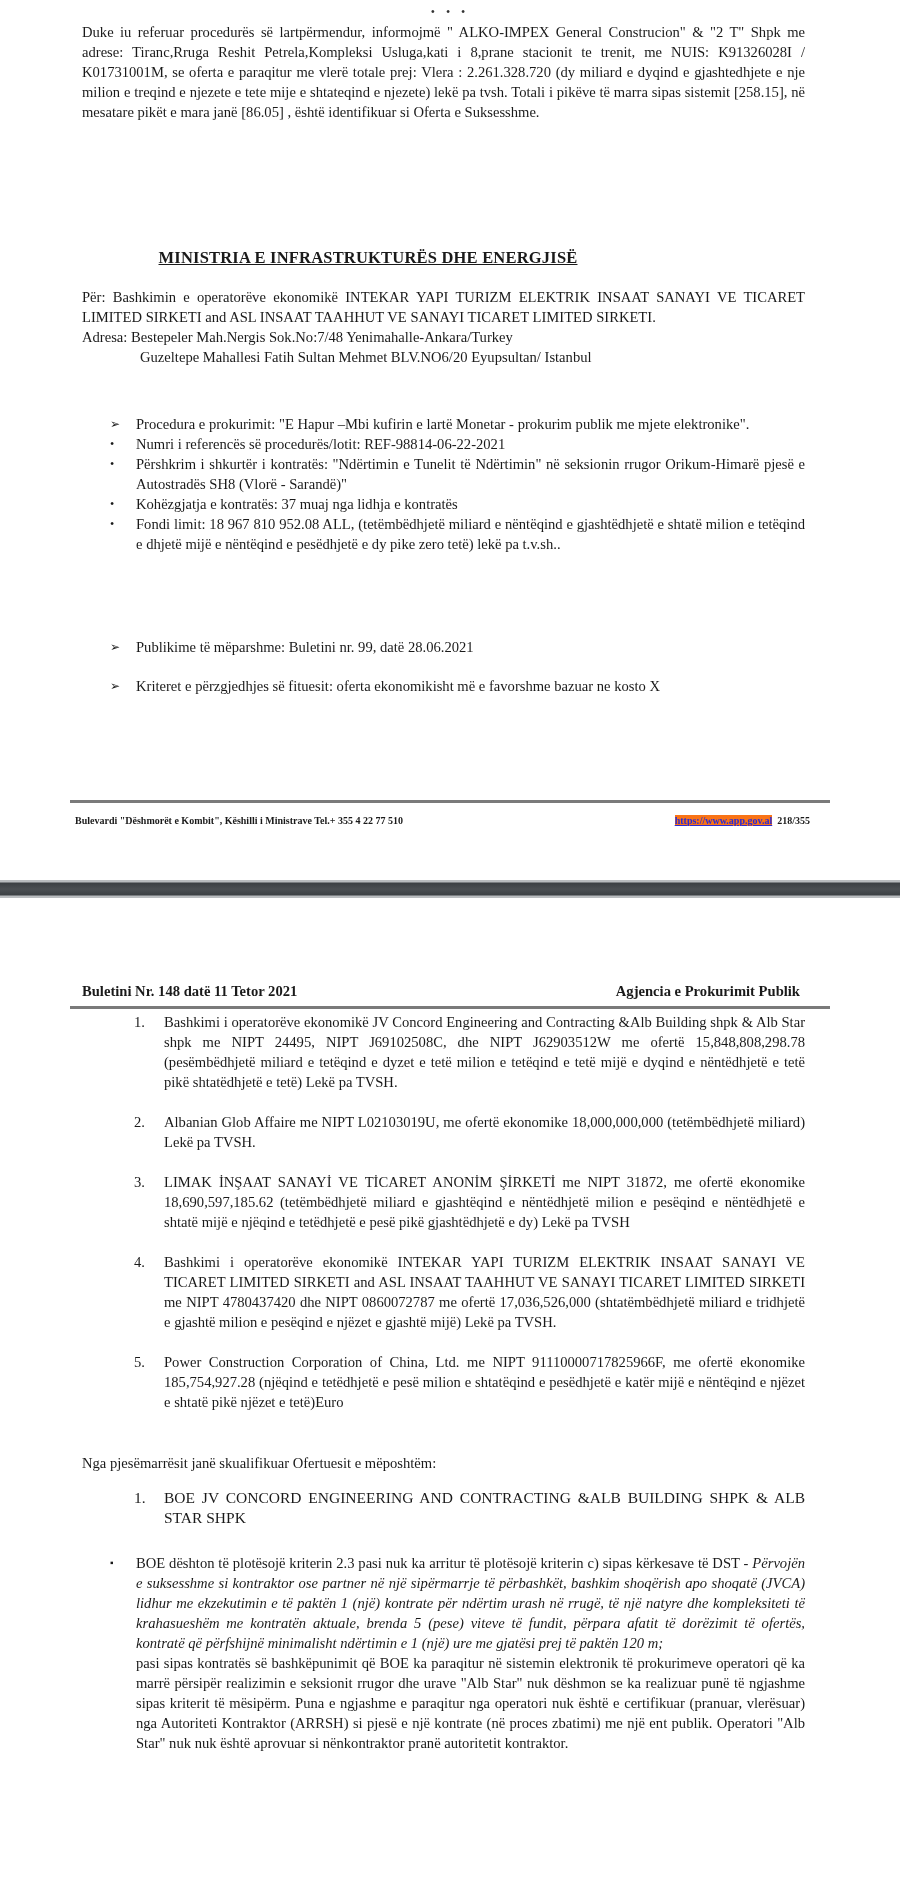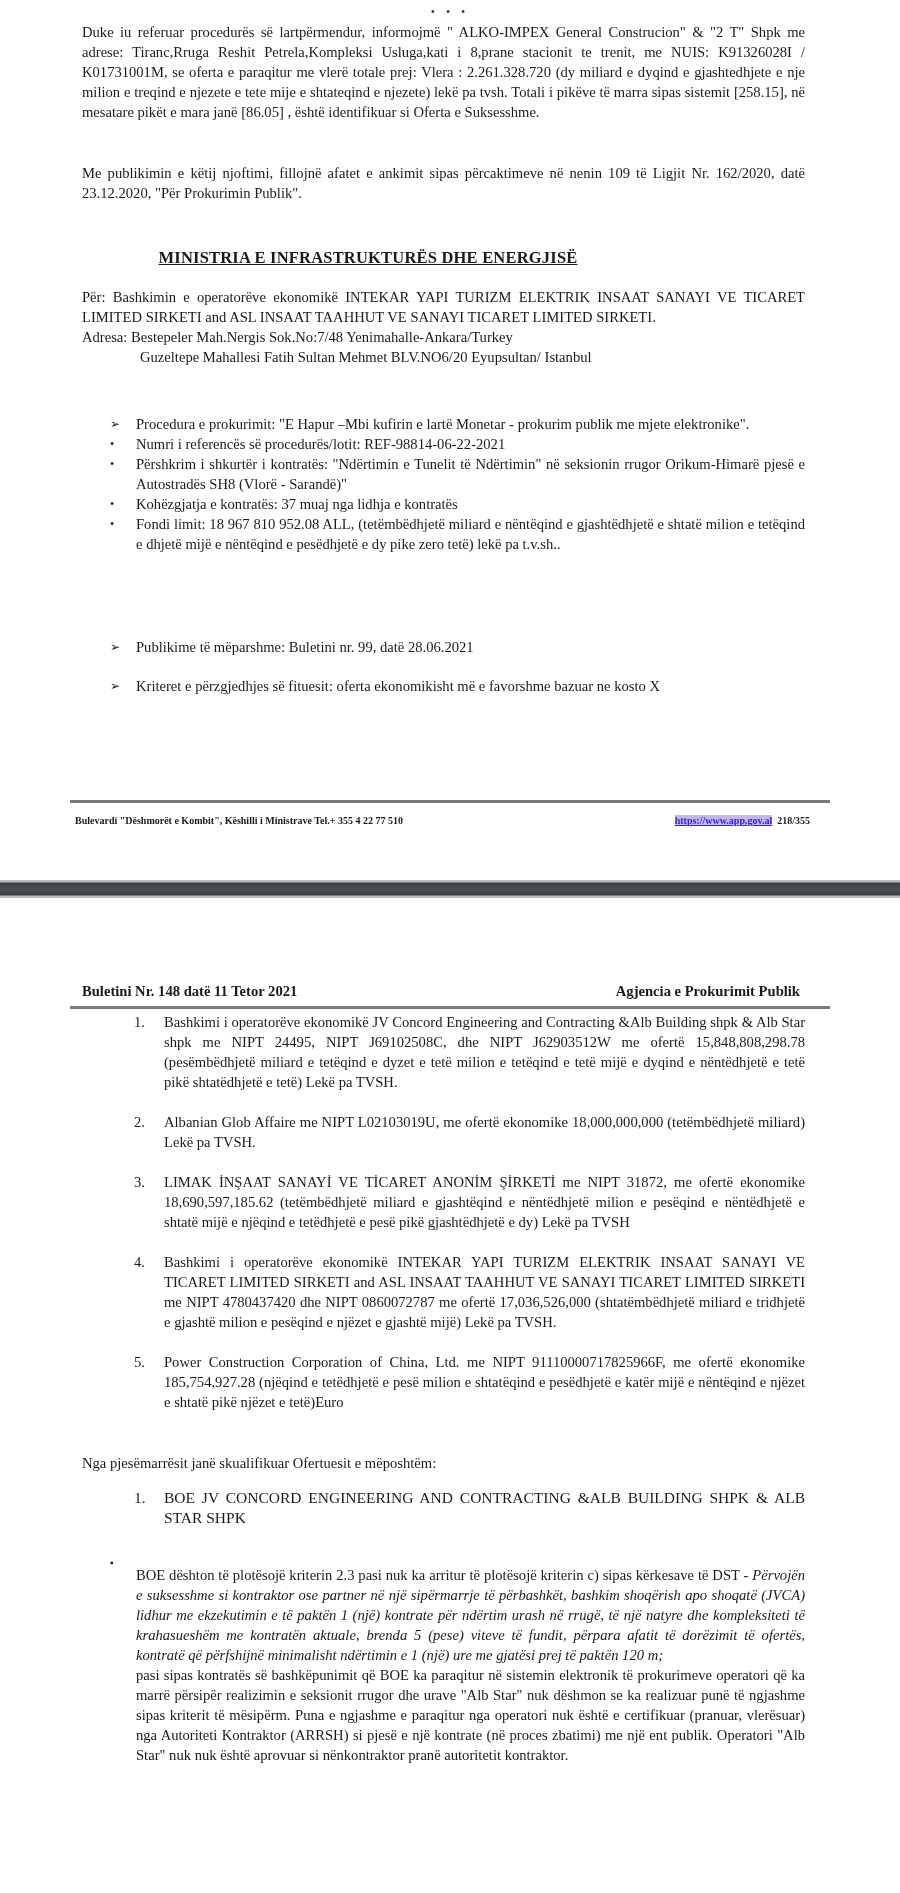--- a/index.html
+++ b/index.html
@@ -30,53 +30,50 @@
   .addr2 { padding-left: 58px; }
   ul.bullets { list-style: none; position: absolute; left: 110px; width: 695px; }
   ul.bullets li { position: relative; padding-left: 26px; text-align: justify; }
   ul.bullets li .mark { position: absolute; left: 0; top: 0; width: 20px; font-size: 12px; }
   .arrow { font-size: 13px; }
   .footer-rule { position: absolute; left: 70px; width: 760px; height: 3px; background: #7a7a7a; top: 800px; }
   .footer {
     position: absolute; top: 811px; left: 75px; width: 735px;
     font-size: 10px; font-weight: bold; display: flex; justify-content: space-between;
   }
-  .footer .link { color: #2a2ad6; text-decoration: underline; background: #c4b5fd; }
+  .footer .link { color: #2a2ad6; text-decoration: underline; background: #f97316; }
   .header {
     position: absolute; top: 83px; left: 82px; width: 718px;
     display: flex; justify-content: space-between;
     font-weight: bold; font-size: 14.6px;
   }
   .header-rule { position: absolute; left: 70px; width: 760px; height: 3px; background: #7a7a7a; top: 108px; }
   ol.offers { list-style: none; position: absolute; left: 134px; width: 671px; }
   ol.offers li { position: relative; padding-left: 30px; text-align: justify; margin-bottom: 20px; }
   ol.offers li .num { position: absolute; left: 0; top: 0; }
   .sub-heading { position: absolute; left: 82px; top: 555px; }
   .disq { position: absolute; left: 134px; width: 671px; top: 590px; font-size: 15.5px; }
   .disq li { position: relative; padding-left: 30px; text-align: justify; list-style: none; }
   .disq .num { position: absolute; left: 0; top: 0; }
   .reason { position: absolute; left: 110px; width: 695px; top: 655px; }
   .reason .mark { position: absolute; left: 0; top: 0; font-size: 10px; }
-  .reason .body { padding-left: 26px; text-align: justify; margin-top: 12px; }
+  .reason .body { padding-left: 26px; text-align: justify; }
   .reason .it { font-style: italic; }
   .reason .body2 { padding-left: 26px; text-align: justify; }
 </style>
 </head>
 <body>
 
 <div class="page page1">
   <div class="dots">• • •</div>
 
   <div class="block" style="top:22px;">
     <p class="p">Duke iu referuar procedurës së lartpërmendur, informojmë " ALKO-IMPEX General Construcion" &amp; "2 T" Shpk me adrese: Tiranc,Rruga Reshit Petrela,Kompleksi Usluga,kati i 8,prane stacionit te trenit, me NUIS: K91326028I / K01731001M, se oferta e paraqitur me vlerë totale prej: Vlera : 2.261.328.720 (dy miliard e dyqind e gjashtedhjete e nje milion e treqind e njezete e tete mije e shtateqind e njezete) lekë pa tvsh. Totali i pikëve të marra sipas sistemit [258.15], në mesatare pikët e mara janë [86.05] , është identifikuar si Oferta e Suksesshme.</p>
   </div>
 
-  <div class="block" style="top:163px;">
-    <p class="p">Me publikimin e këtij njoftimi, fillojnë afatet e ankimit sipas përcaktimeve në nenin 109 të Ligjit Nr. 162/2020, datë 23.12.2020, "Për Prokurimin Publik".</p>
-  </div>
 
   <div class="title">MINISTRIA E INFRASTRUKTURËS DHE ENERGJISË</div>
 
   <div class="block" style="top:287px;">
     <p class="p">Për: Bashkimin e operatorëve ekonomikë INTEKAR YAPI TURIZM ELEKTRIK INSAAT SANAYI VE TICARET LIMITED SIRKETI and ASL INSAAT TAAHHUT VE SANAYI TICARET LIMITED SIRKETI.</p>
     <p>Adresa: Bestepeler Mah.Nergis Sok.No:7/48 Yenimahalle-Ankara/Turkey</p>
     <p class="addr2">Guzeltepe Mahallesi Fatih Sultan Mehmet BLV.NO6/20 Eyupsultan/ Istanbul</p>
   </div>
 
   <ul class="bullets" style="top:414px;">

